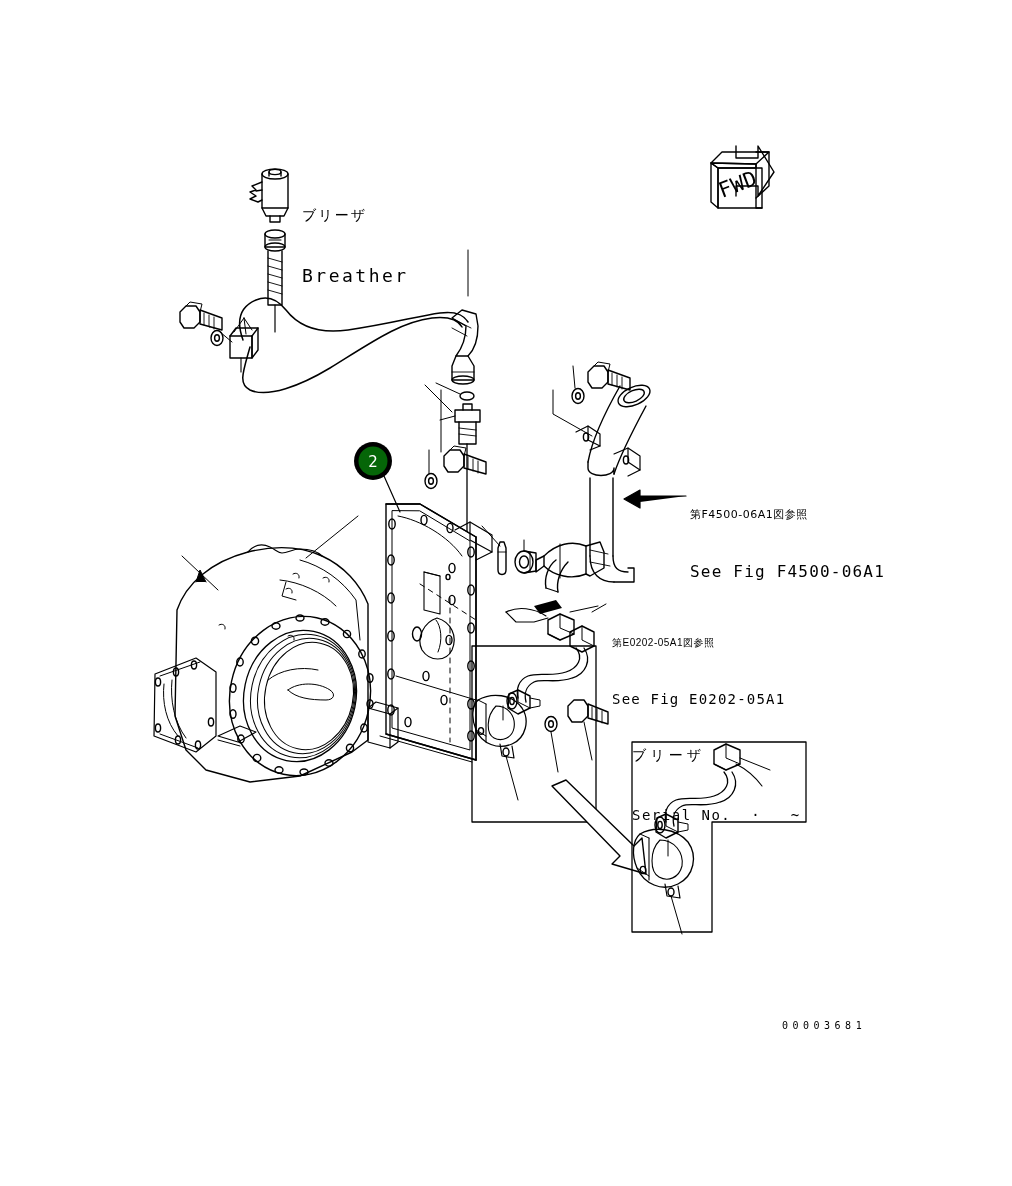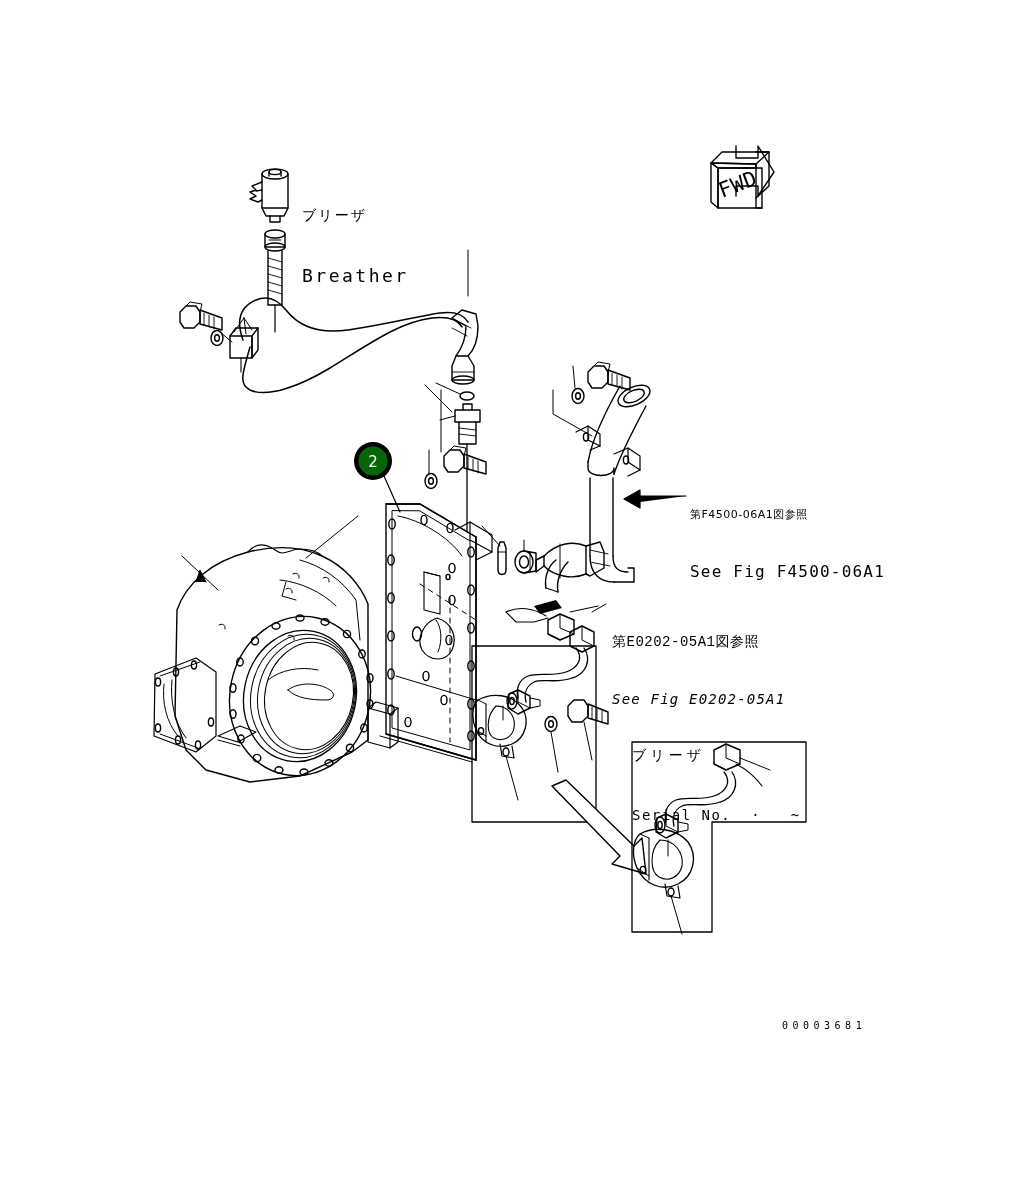--- a/index.html
+++ b/index.html
@@ -37,22 +37,22 @@
   }
   #breather-label { left: 302px; top: 166px; font-size: 15px; line-height: 20px; }
   #breather-label .jp { display:block; font-family:Liberation Mono, monospace; letter-spacing:2px; font-size:14px;}
   #breather-label .en { display:block; letter-spacing:2.5px; font-size:18px;text-align:right;}
 
   #ref-f4500 { left: 690px; top: 467px; font-size: 14px; line-height: 19px; }
   #ref-f4500 .jp { display:block; font-family:"DejaVu Sans", sans-serif; letter-spacing:0.5px; font-size:11px;}
   #ref-f4500 .en { display:block; letter-spacing:1.2px; font-size:16px;}
 
   #ref-e0202 { left: 612px; top: 595px; font-size: 14px; line-height: 19px; }
-  #ref-e0202 .jp { display:block; font-family:Liberation Mono, monospace; letter-spacing:0.5px; font-size:14px;}
-  #ref-e0202 .en { display:block; letter-spacing:1.2px; font-size:14px;font-style:italic;}
+  #ref-e0202 .jp { display:block; font-family:Liberation Sans, sans-serif; letter-spacing:0.5px; font-size:10px;}
+  #ref-e0202 .en { display:block; letter-spacing:1.2px; font-size:14px;}
 
   #serial-label { left: 632px; top: 705px; font-size: 14px; line-height: 20px; }
   #serial-label .jp { display:block; font-family:"DejaVu Sans", sans-serif; letter-spacing:4px; font-size:14px;}
   #serial-label .en { display:block; letter-spacing:1.5px; font-size:14px;}
 
   #drawing-number {
     left: 782px; top: 1020px;
     font-size: 10px;
     letter-spacing: 4.5px;
   }

